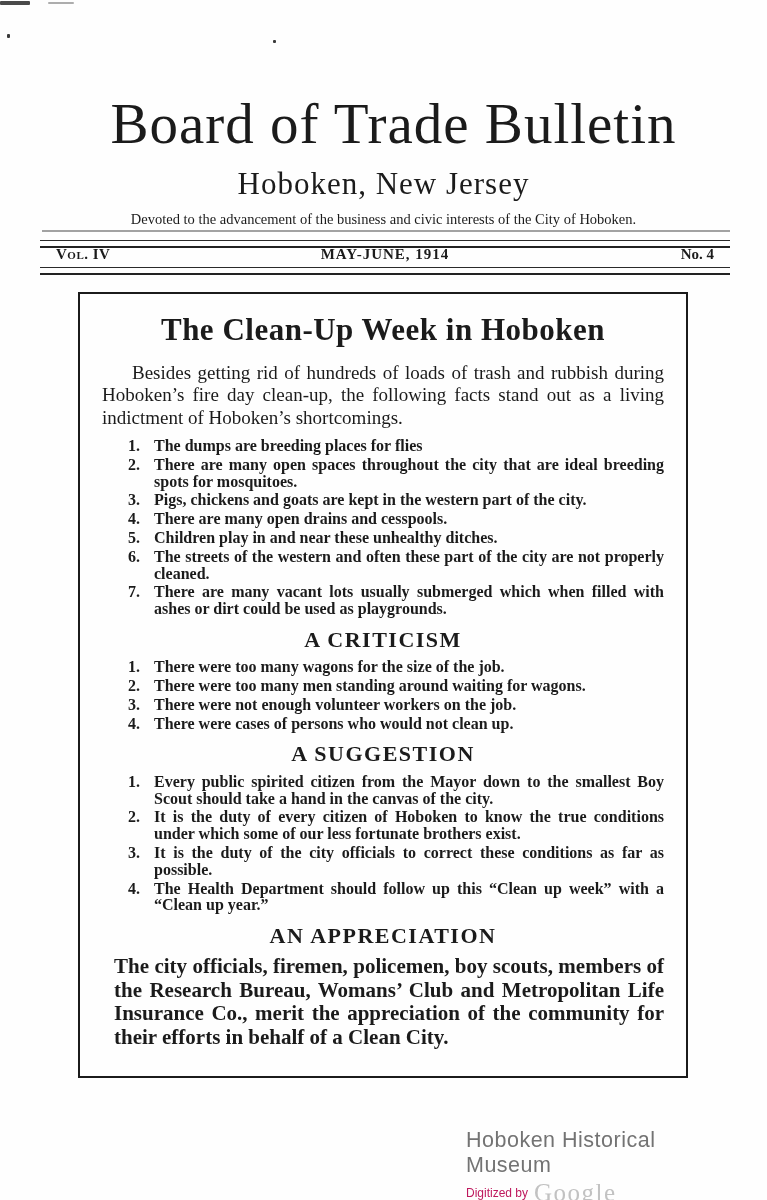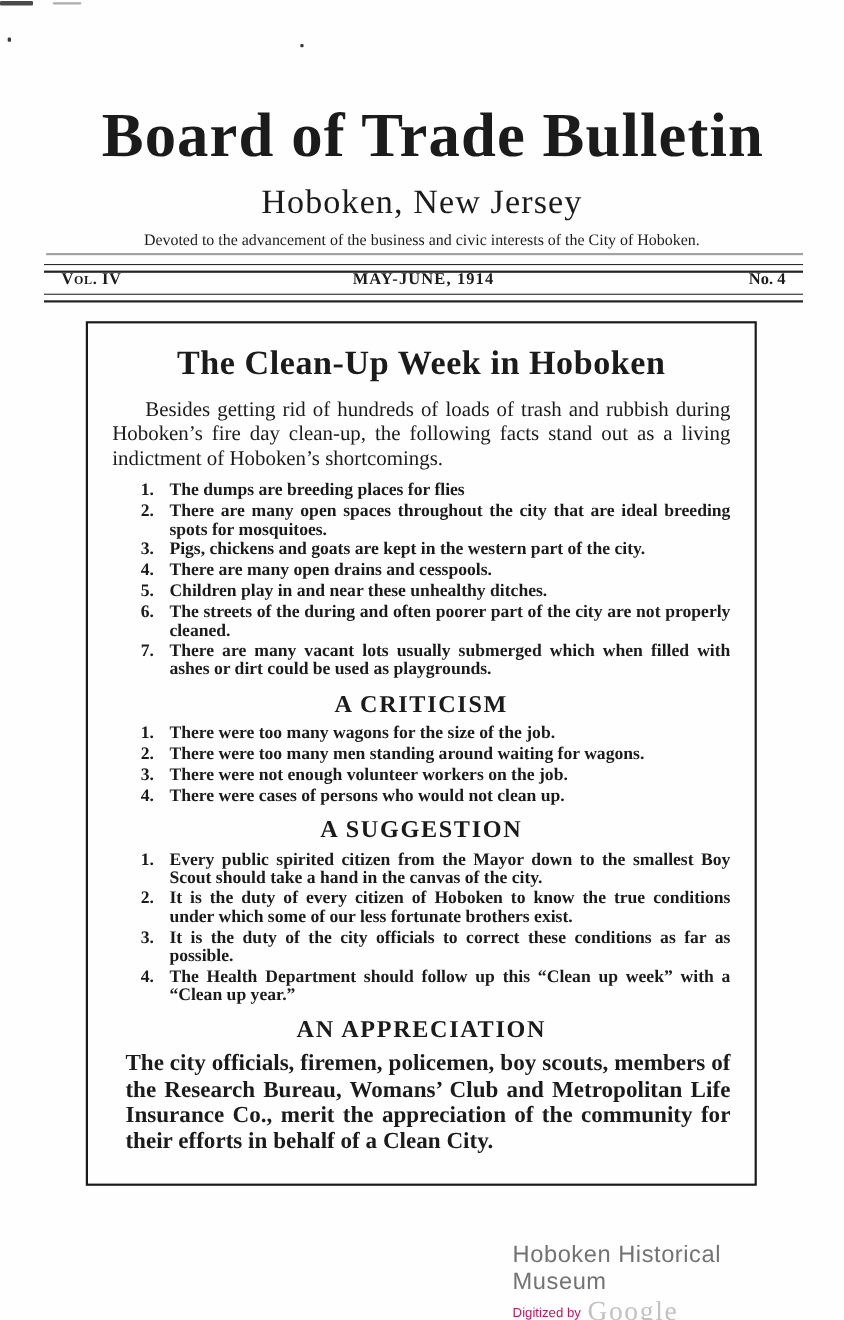--- a/index.html
+++ b/index.html
@@ -7,21 +7,21 @@
     position:relative;width:767px;height:1200px;margin:0 auto;
     background:#fefefe;color:#1b1b1b;overflow:hidden;
     font-family:"Liberation Serif", serif;
   }
   .speck{position:absolute;background:#3a3a3a;border-radius:1px;}
   .speck-1{left:7px;top:34px;width:3px;height:4px;}
   .speck-2{left:273px;top:40px;width:3px;height:3px;}
 
   
   .masthead{position:absolute;top:94px;left:0;width:100%;text-align:center;}
-  .masthead-title{font-size:57px;line-height:1.05;font-weight:700;letter-spacing:1px;padding-left:20px;}
+  .masthead-title{font-size:57px;line-height:1.05;font-weight:400;letter-spacing:1px;padding-left:20px;}
   .masthead-subtitle{font-size:31px;margin-top:12px;letter-spacing:1px;}
   .masthead-tagline{font-size:14.5px;font-weight:normal;margin-top:9px;}
 
   
   .rule-faint{position:absolute;left:42px;top:230px;width:688px;height:0;border-top:2px solid #555;opacity:.55;}
   .rule{position:absolute;left:40px;width:690px;height:5px;border-top:1px solid #2a2a2a;border-bottom:2px solid #222;}
   .rule-top{top:240px;}
   .rule-bottom{top:267px;}
   .vol-row{
     position:absolute;left:40px;top:246px;width:690px;height:20px;
@@ -100,21 +100,21 @@
       <div class="num-item">
         <span class="num-col">4.</span>
         <span class="txt-col">There are many open drains and cesspools.</span>
       </div>
       <div class="num-item">
         <span class="num-col">5.</span>
         <span class="txt-col">Children play in and near these unhealthy ditches.</span>
       </div>
       <div class="num-item">
         <span class="num-col">6.</span>
-        <span class="txt-col">The streets of the during and often poorer part of the city are not properly cleaned.</span>
+        <span class="txt-col">The streets of the western and often these part of the city are not properly cleaned.</span>
       </div>
       <div class="num-item">
         <span class="num-col">7.</span>
         <span class="txt-col">There are many vacant lots usually submerged which when filled with ashes or dirt could be used as playgrounds.</span>
       </div>
     </div>
 
     <div class="section-heading">A CRITICISM</div>
     <div class="num-list">
       <div class="num-item">

